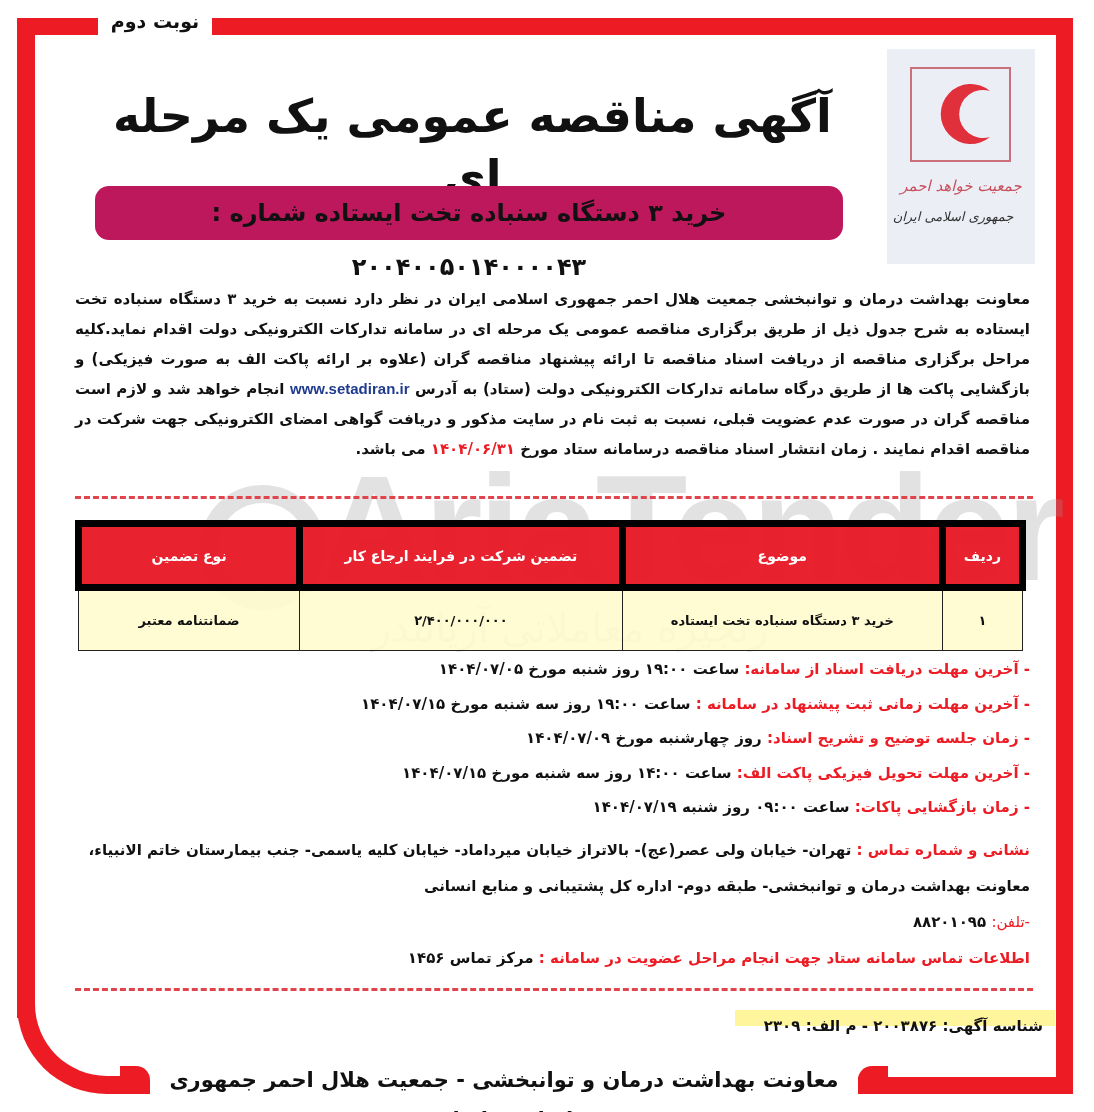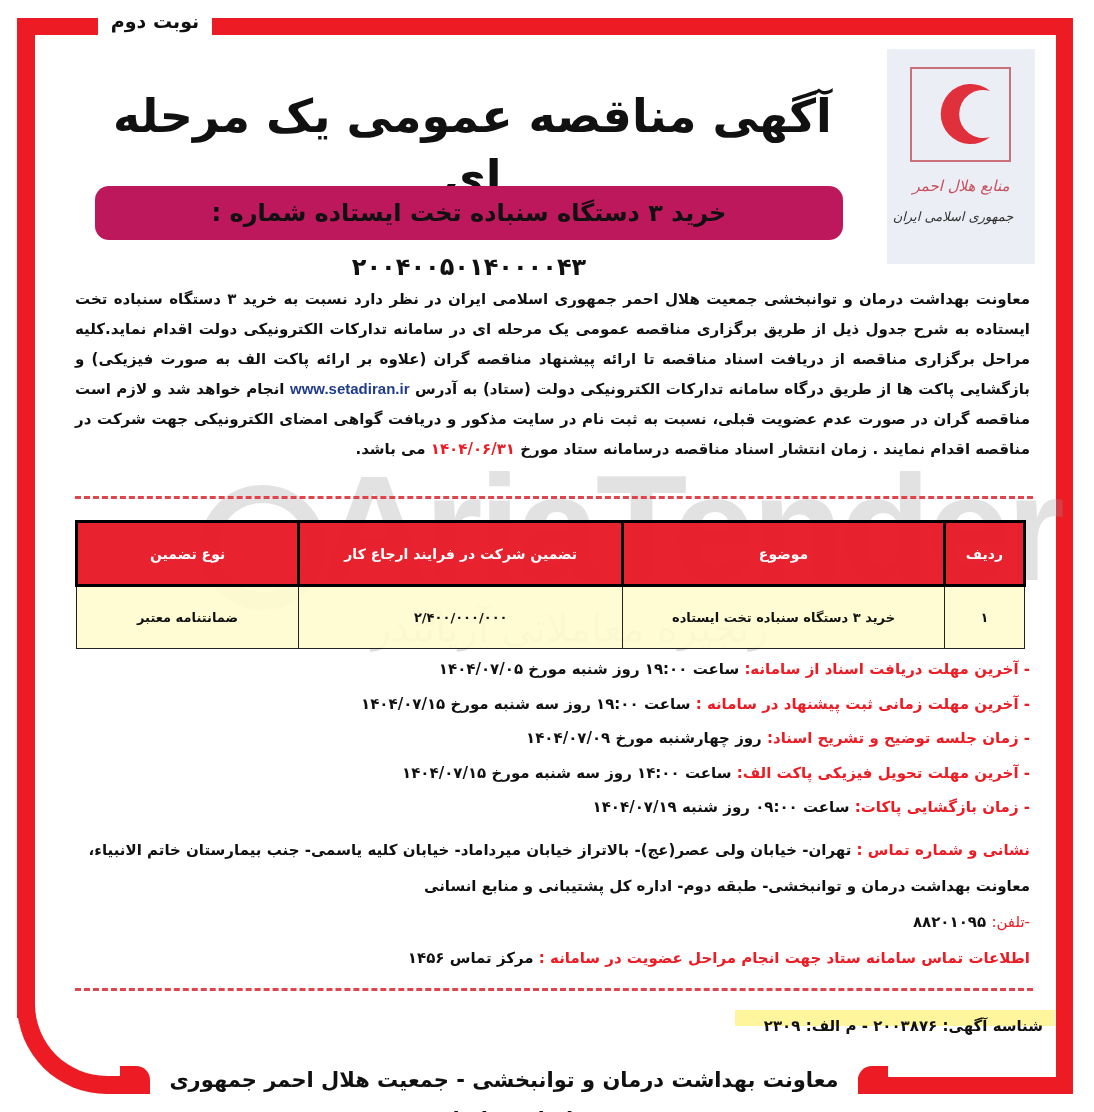--- a/index.html
+++ b/index.html
@@ -51,21 +51,21 @@
     .intro .url { font-family: "Liberation Sans", sans-serif; color: #1f3b8f; direction: ltr; unicode-bidi: embed; }
     .intro .red { color: #ed1c24; }
 
     .dash { position: absolute; left: 75px; width: 958px; height: 0; border-top: 3px dashed #e2444c; }
     .dash-1 { top: 496px; }
     .dash-2 { top: 988px; }
 
     
     .tender-table { position: absolute; left: 75px; top: 520px; width: 951px; border-collapse: collapse; direction: rtl;
       font-family: "DejaVu Sans", sans-serif; font-weight: bold; }
-    .tender-table th { background: rgba(232,22,36,0.95); color: #fff; height: 64px; font-size: 14px; border: 3px solid #000000; }
+    .tender-table th { background: rgba(232,22,36,0.95); color: #fff; height: 64px; font-size: 14px; border: 7px solid #000000; }
     .tender-table td { background: rgba(255,250,205,0.88); height: 63px; font-size: 13px; text-align: center; border: 1px solid #222; color: #111; }
     .col-1 { width: 83px; } .col-3 { width: 340px; margin-top: 41px; } .col-4 { width: 233px; }
 
     
     .deadlines { position: absolute; left: 75px; top: 652px; width: 955px; direction: rtl; font-family: "DejaVu Sans", sans-serif;
       font-weight: bold; font-size: 15px; color: #111; }
     .dl-row { height: 34.5px; line-height: 34.5px; white-space: nowrap; }
     .dl-label { color: #ed1c24; }
 
     .contact { position: absolute; left: 75px; top: 832px; width: 955px; direction: rtl; font-family: "DejaVu Sans", sans-serif;
@@ -98,21 +98,21 @@
   <div class="wm-text">AriaTender</div>
   <div class="wm-sub">زنجیره معاملاتی آریاتندر</div>
 </div>
 
 <div class="logo-box">
   <div class="logo-square">
     <svg class="crescent" viewBox="0 0 70 70">
       <path d="M58 12 A30 30 0 1 0 58 58 A24 24 0 1 1 58 12 Z" fill="#e0303c"></path>
     </svg>
   </div>
-  <div class="logo-line1">منابع هلال احمر</div>
+  <div class="logo-line1">جمعیت خواهد احمر</div>
   <div class="logo-line2">جمهوری اسلامی ایران</div>
 </div>
 
 <div class="main-title">آگهی مناقصه عمومی یک مرحله ای</div>
 <div class="title-banner">خرید ۳ دستگاه سنباده تخت ایستاده شماره :  ۲۰۰۴۰۰۵۰۱۴۰۰۰۰۴۳</div>
 
 <div class="intro">
   <span>معاونت بهداشت درمان و توانبخشی جمعیت هلال احمر جمهوری اسلامی ایران در نظر دارد نسبت به خرید ۳ دستگاه سنباده تخت ایستاده به شرح جدول ذیل از طریق برگزاری مناقصه عمومی یک مرحله ای در سامانه تدارکات الکترونیکی دولت اقدام نماید.کلیه مراحل برگزاری مناقصه از دریافت اسناد مناقصه تا ارائه پیشنهاد مناقصه گران (علاوه بر ارائه پاکت الف به صورت فیزیکی) و بازگشایی پاکت ها از طریق درگاه سامانه تدارکات الکترونیکی دولت (ستاد) به آدرس</span>
   <span class="url">www.setadiran.ir</span>
   <span>انجام خواهد شد و لازم است مناقصه گران در صورت عدم عضویت قبلی، نسبت به ثبت نام در سایت مذکور و دریافت گواهی امضای الکترونیکی جهت شرکت در مناقصه اقدام نمایند . زمان انتشار اسناد مناقصه درسامانه ستاد  مورخ</span>

